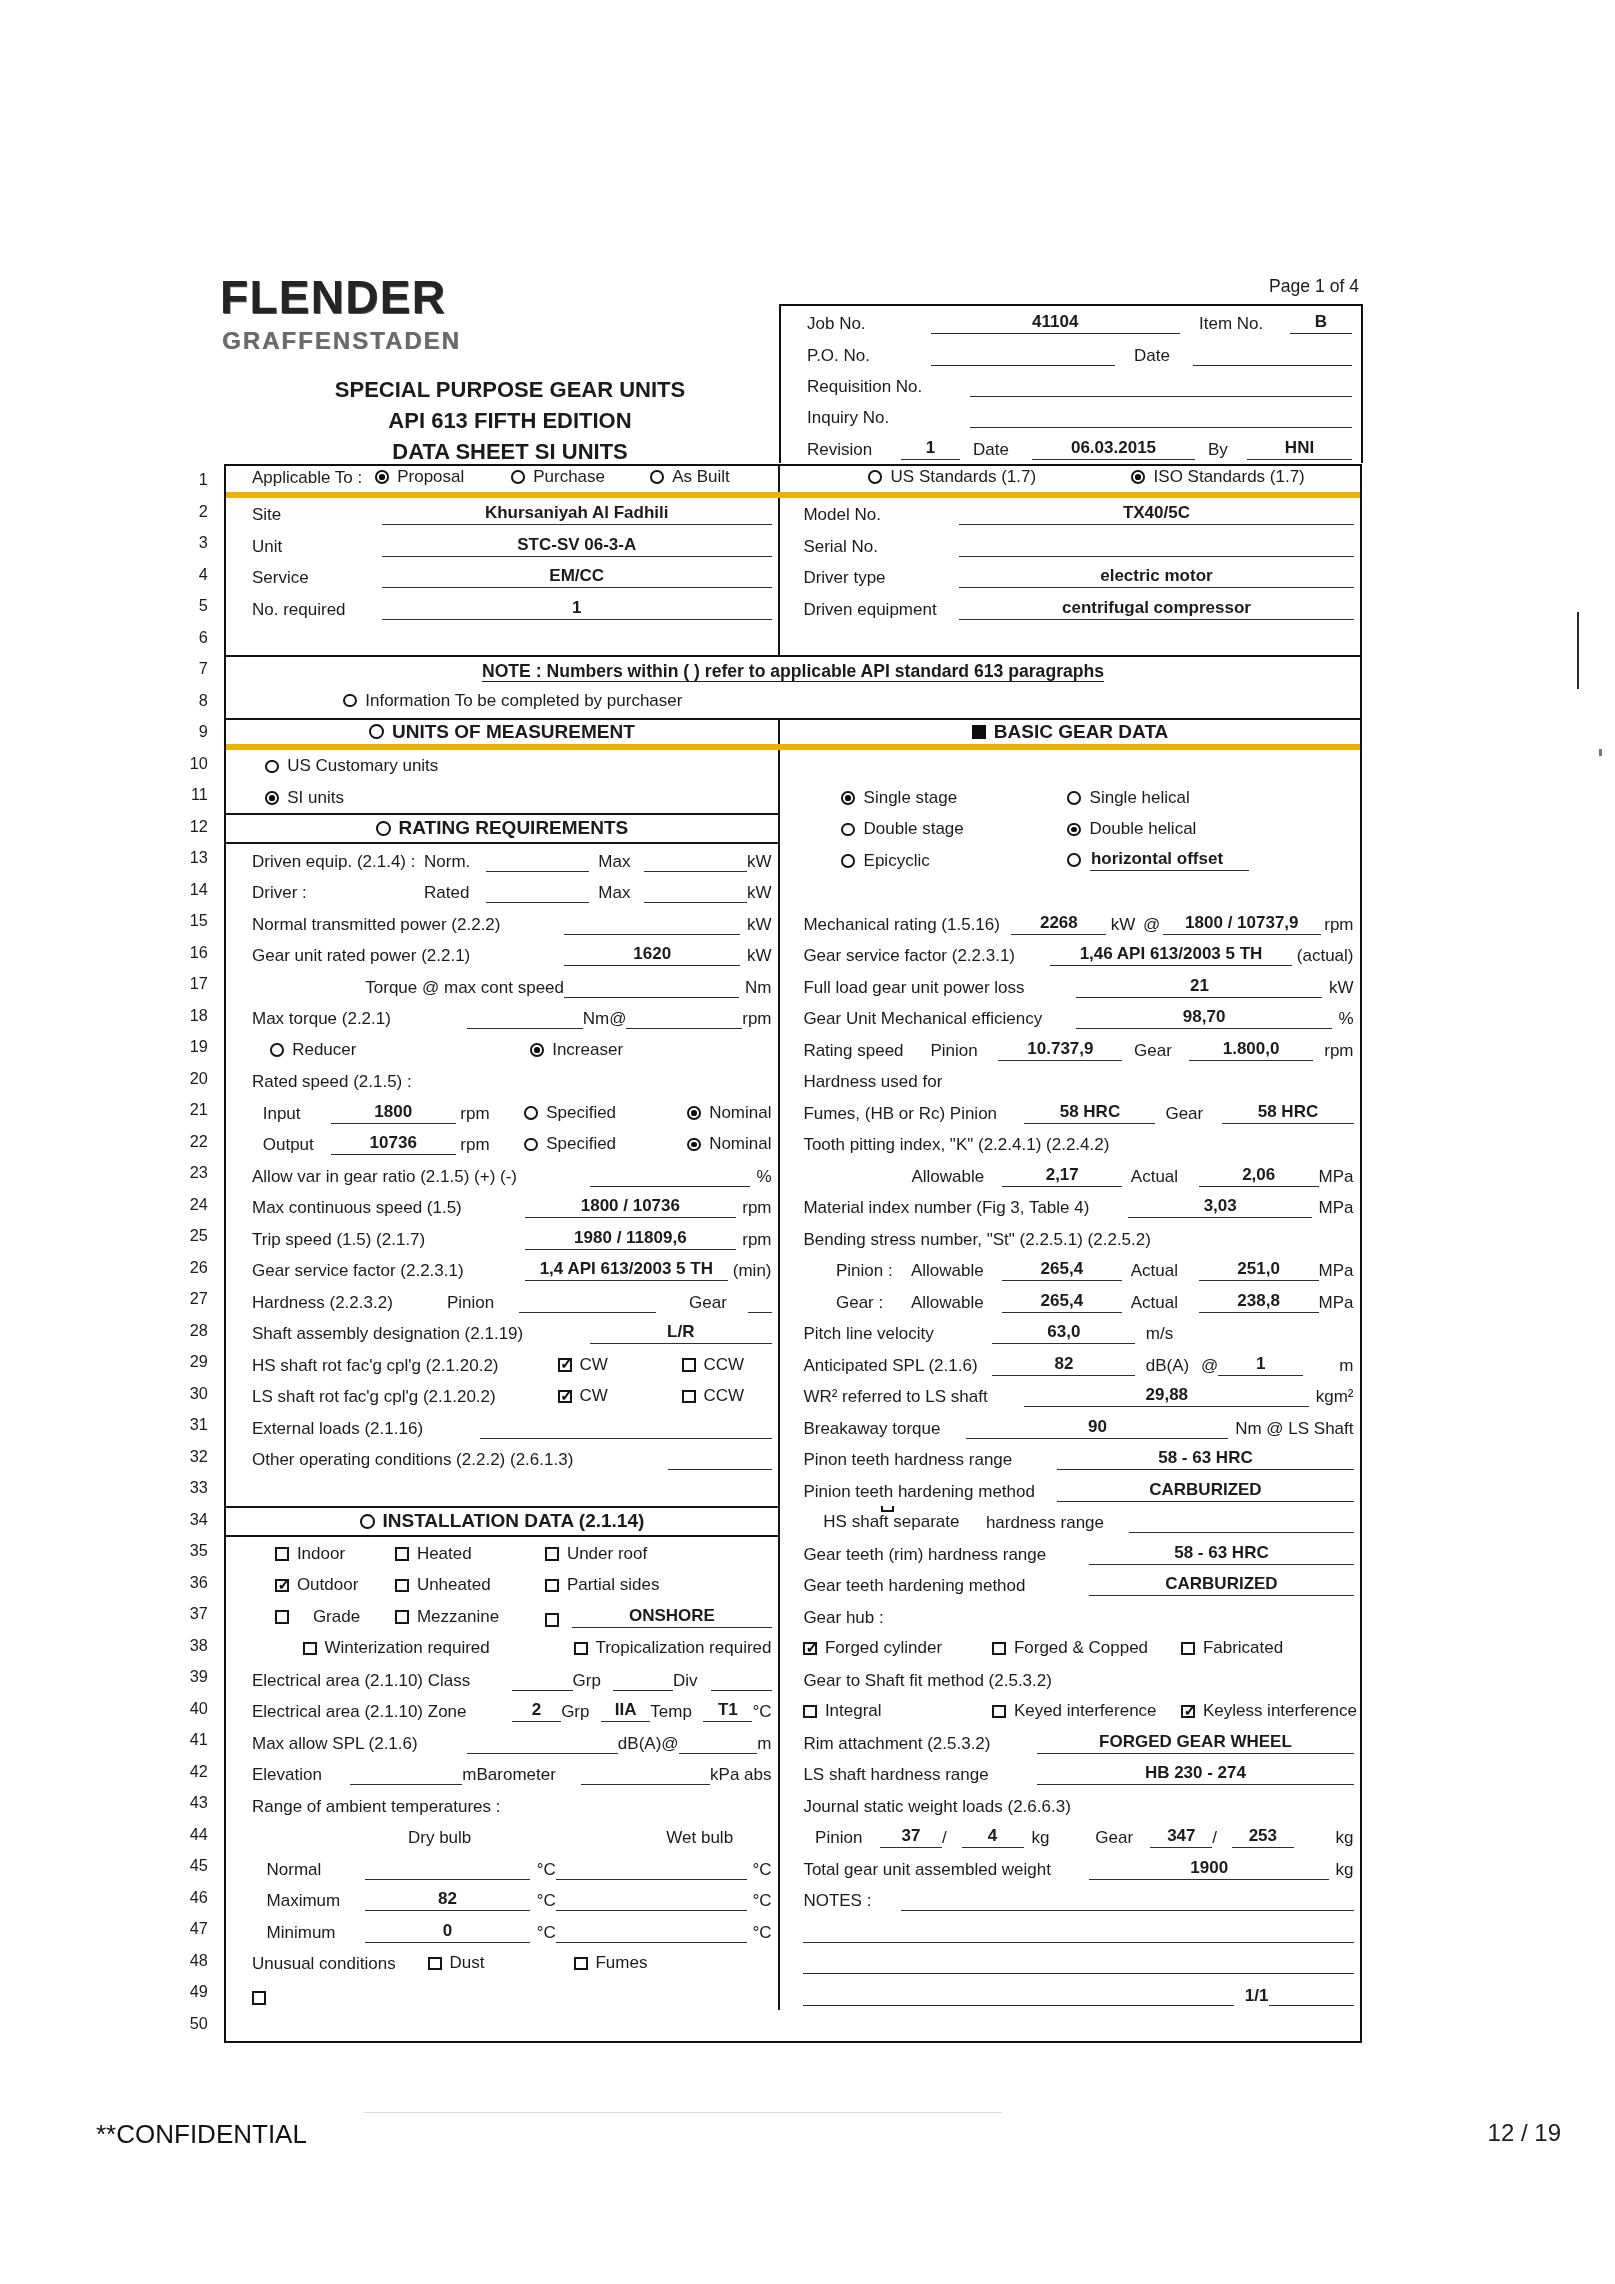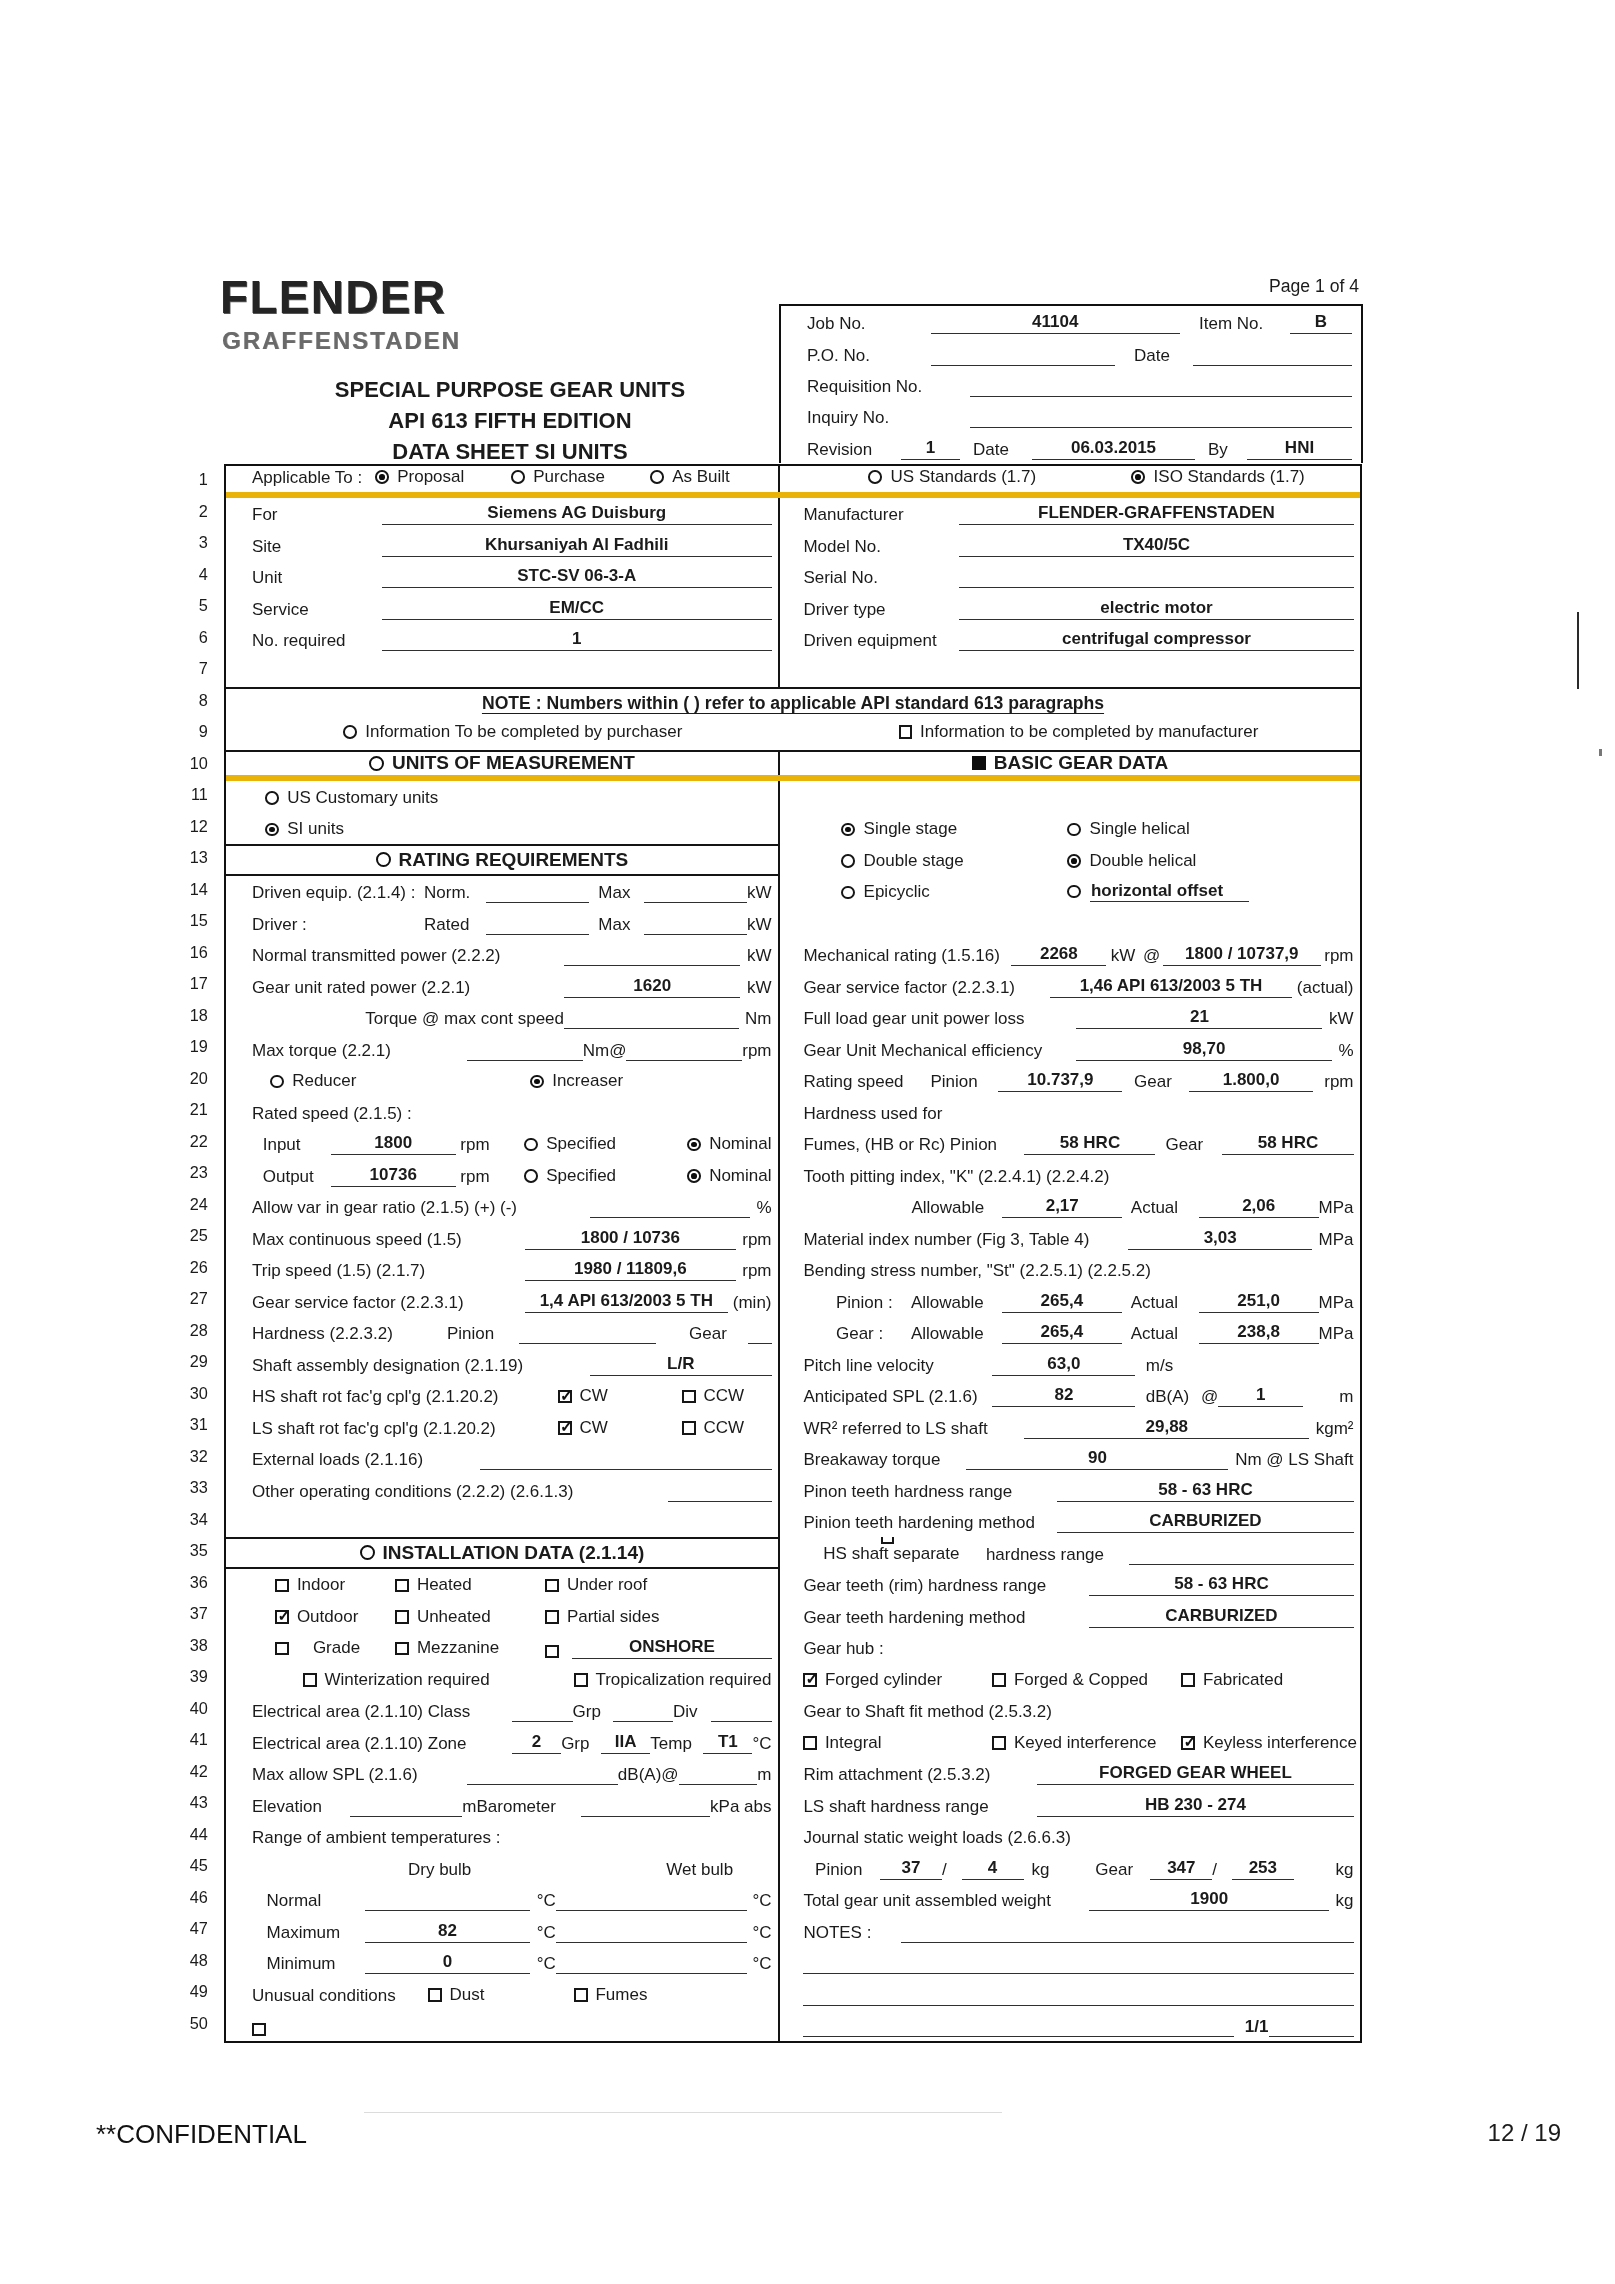--- a/index.html
+++ b/index.html
@@ -221,34 +221,20 @@
             <span class="">US Standards (1.7)</span>
           </span>
           <span class="sg-r">
             <span class="rad sel"></span>
             <span class="">ISO Standards (1.7)</span>
           </span>
         </div>
       </div>
       <div class="frow ">
         <div class="cell lc">
-          <span class="sg-t" style="width: 130px;">For</span>
-          <span class="sg-v g">
-            <span class="">Siemens AG Duisburg</span>
-          </span>
-        </div>
-        <div class="cell rc">
-          <span class="sg-t" style="width: 156px;">Manufacturer</span>
-          <span class="sg-v g">
-            <span class="">FLENDER-GRAFFENSTADEN</span>
-          </span>
-        </div>
-      </div>
-      <div class="frow ">
-        <div class="cell lc">
           <span class="sg-t" style="width: 130px;">Site</span>
           <span class="sg-v g">
             <span class="">Khursaniyah Al Fadhili</span>
           </span>
         </div>
         <div class="cell rc">
           <span class="sg-t" style="width: 156px;">Model No.</span>
           <span class="sg-v g">
             <span class="">TX40/5C</span>
           </span>
@@ -303,26 +289,20 @@
       <div class="frow bt">
         <div class="cell full">
           <span class="note-text">NOTE : Numbers within ( ) refer to applicable API standard 613 paragraphs</span>
         </div>
       </div>
       <div class="frow ">
         <div class="cell lc nd center">
           <span class="sg-r">
             <span class="rad"></span>
             <span class="">Information To be completed by purchaser</span>
-          </span>
-        </div>
-        <div class="cell rc center">
-          <span class="sg-c">
-            <span class="chk"></span>
-            <span class="">Information to be completed by manufacturer</span>
           </span>
         </div>
       </div>
       <div class="frow bt bb">
         <div class="cell lc hdrcell">
           <span class="hco"></span>
           <span class="">UNITS OF MEASUREMENT</span>
         </div>
         <div class="cell rc hdrcell">
           <span class="hsq"></span>

